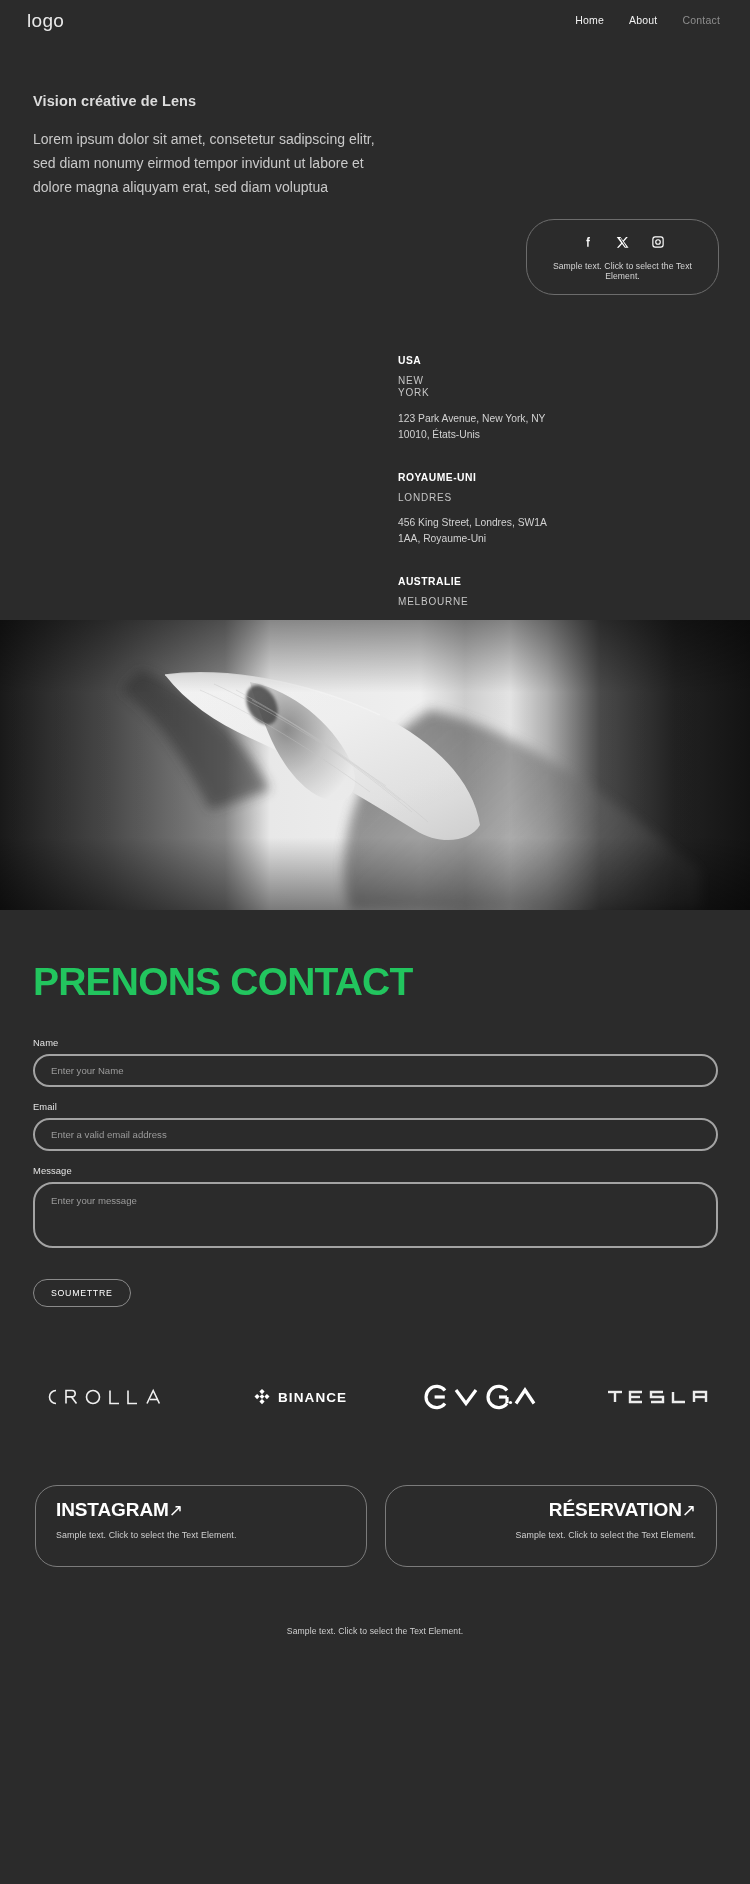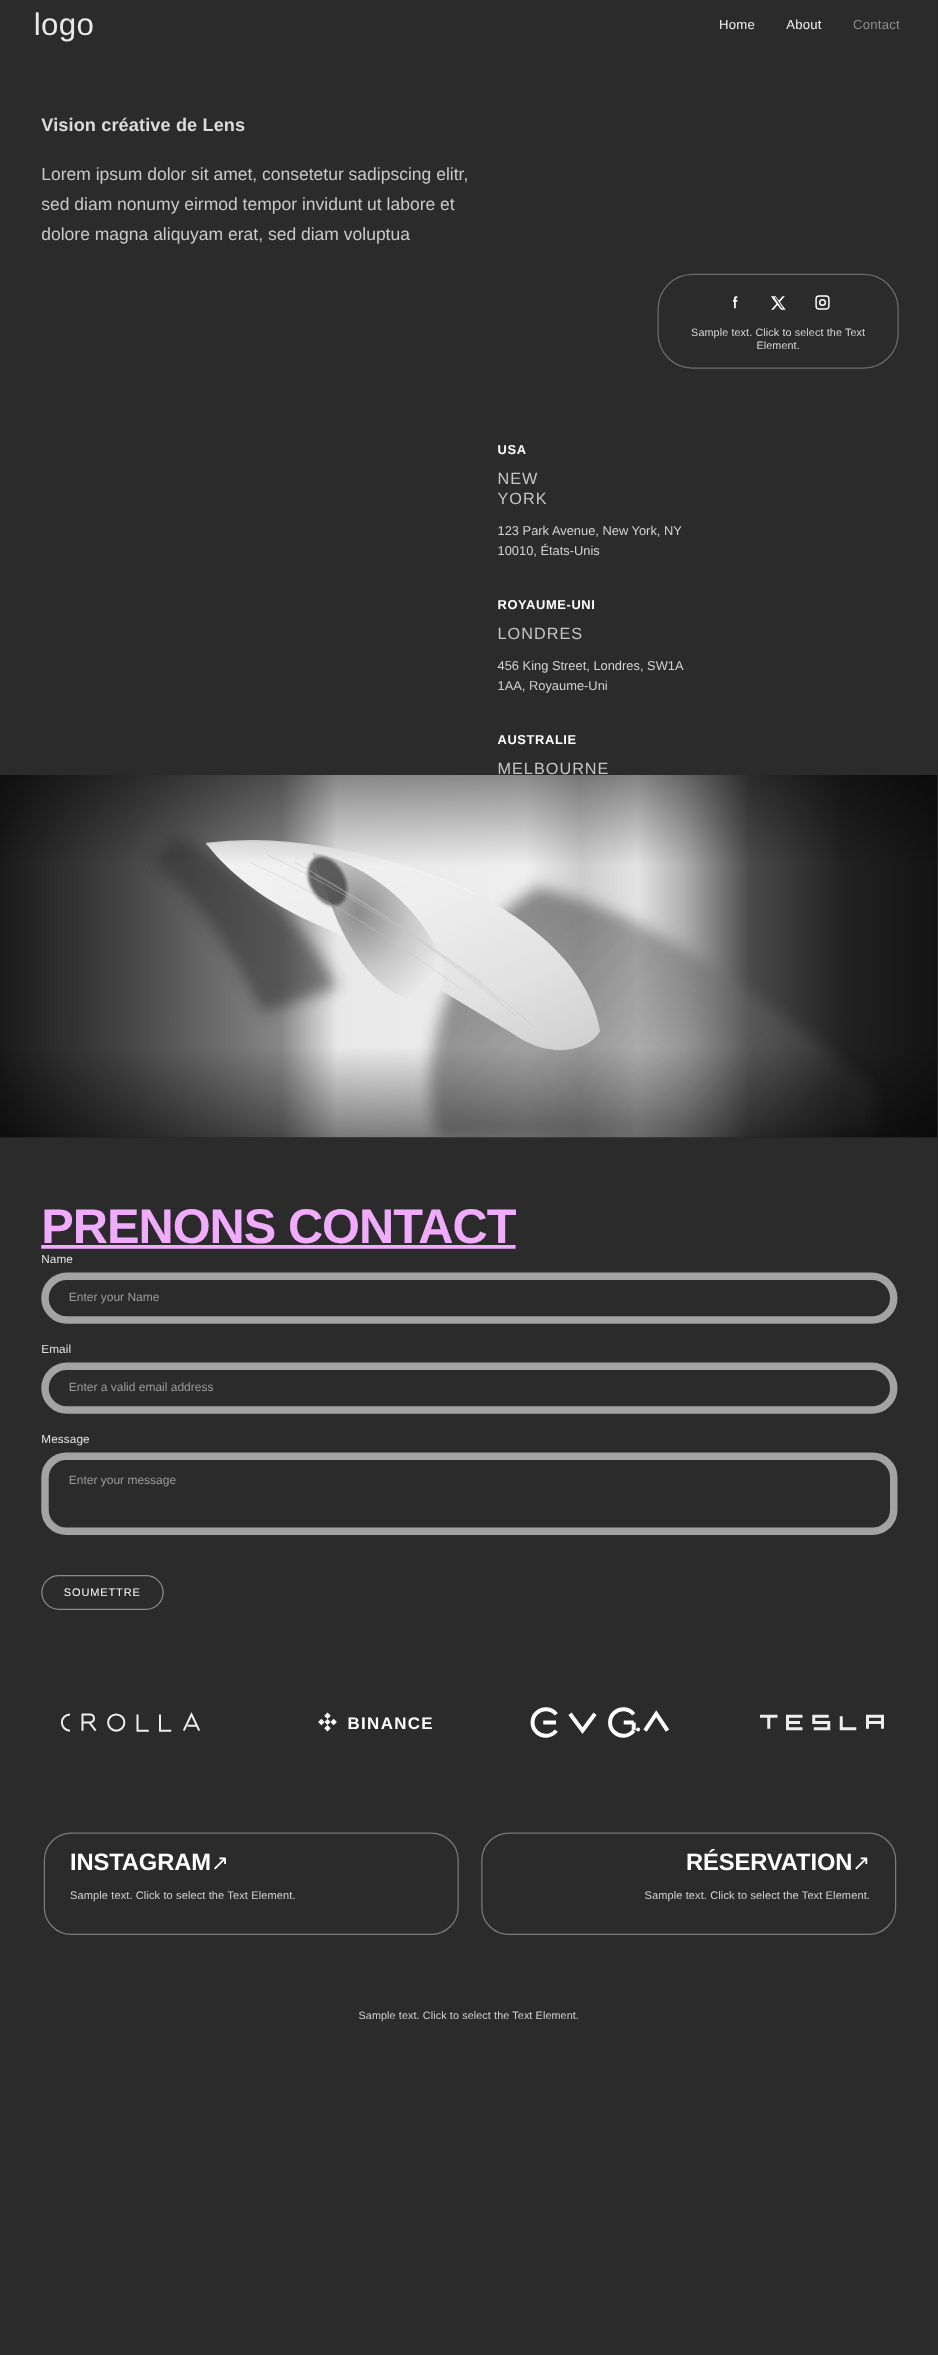--- a/index.html
+++ b/index.html
@@ -22,21 +22,21 @@
   
   .site-header {
     height: 40px;
     display: flex;
     align-items: center;
     justify-content: space-between;
     padding: 0 30px 0 27px;
   }
   .logo {
     color: #e9e9e9;
-    font-size: 25px;
+    font-size: 19px;
     letter-spacing: 0.3px;
     font-weight: 400;
     line-height: 1;
   }
   .nav {
     display: flex;
     align-items: center;
     gap: 25px;
   }
   .nav-link {
@@ -139,21 +139,21 @@
   .loc-item:last-child { margin-bottom: 0; }
   .loc-country {
     color: #ffffff;
     font-size: 10.3px;
     font-weight: 700;
     letter-spacing: 0.5px;
     margin-bottom: 9px;
   }
   .loc-city {
     color: #c6c6c6;
-    font-size: 13px;
+    font-size: 10px;
     font-weight: 400;
     letter-spacing: 0.8px;
     line-height: 1.25;
     margin-bottom: 11px;
   }
   .loc-city.wrapped { width: 55px; }
   .loc-addr {
     color: #d2d2d2;
     font-size: 10.3px;
     line-height: 1.55;
@@ -167,40 +167,40 @@
     overflow: hidden;
     background: #1d1d1d;
   }
   .image-band svg { display: block; width: 750px; height: 290px; }
 
   
   .contact {
     padding: 52px 32px 0 33px;
   }
   .contact-title {
-    color: #f0abfc;
+    color: #22c55e;
     font-size: 39px;
     font-weight: 700;
     letter-spacing: -0.8px;
     line-height: 1;
-    text-decoration: underline;
+    margin-bottom: 36px;
   }
   .field { margin-bottom: 14px; }
   .field-label {
     display: block;
     color: #e2e2e2;
     font-size: 9.4px;
     margin-bottom: 6px;
     letter-spacing: 0.1px;
   }
   .field-input,
   .field-textarea {
     width: 100%;
     background: transparent;
-    border: 6px solid #a3a3a3;
+    border: 2px solid #a3a3a3;
     border-radius: 24px;
     color: #e8e8e8;
     font-family: "Liberation Sans", sans-serif;
     font-size: 9.6px;
     padding: 9px 16px;
     outline: none;
   }
   .field-input::placeholder,
   .field-textarea::placeholder { color: #9b9b9b; }
   .field-textarea {

